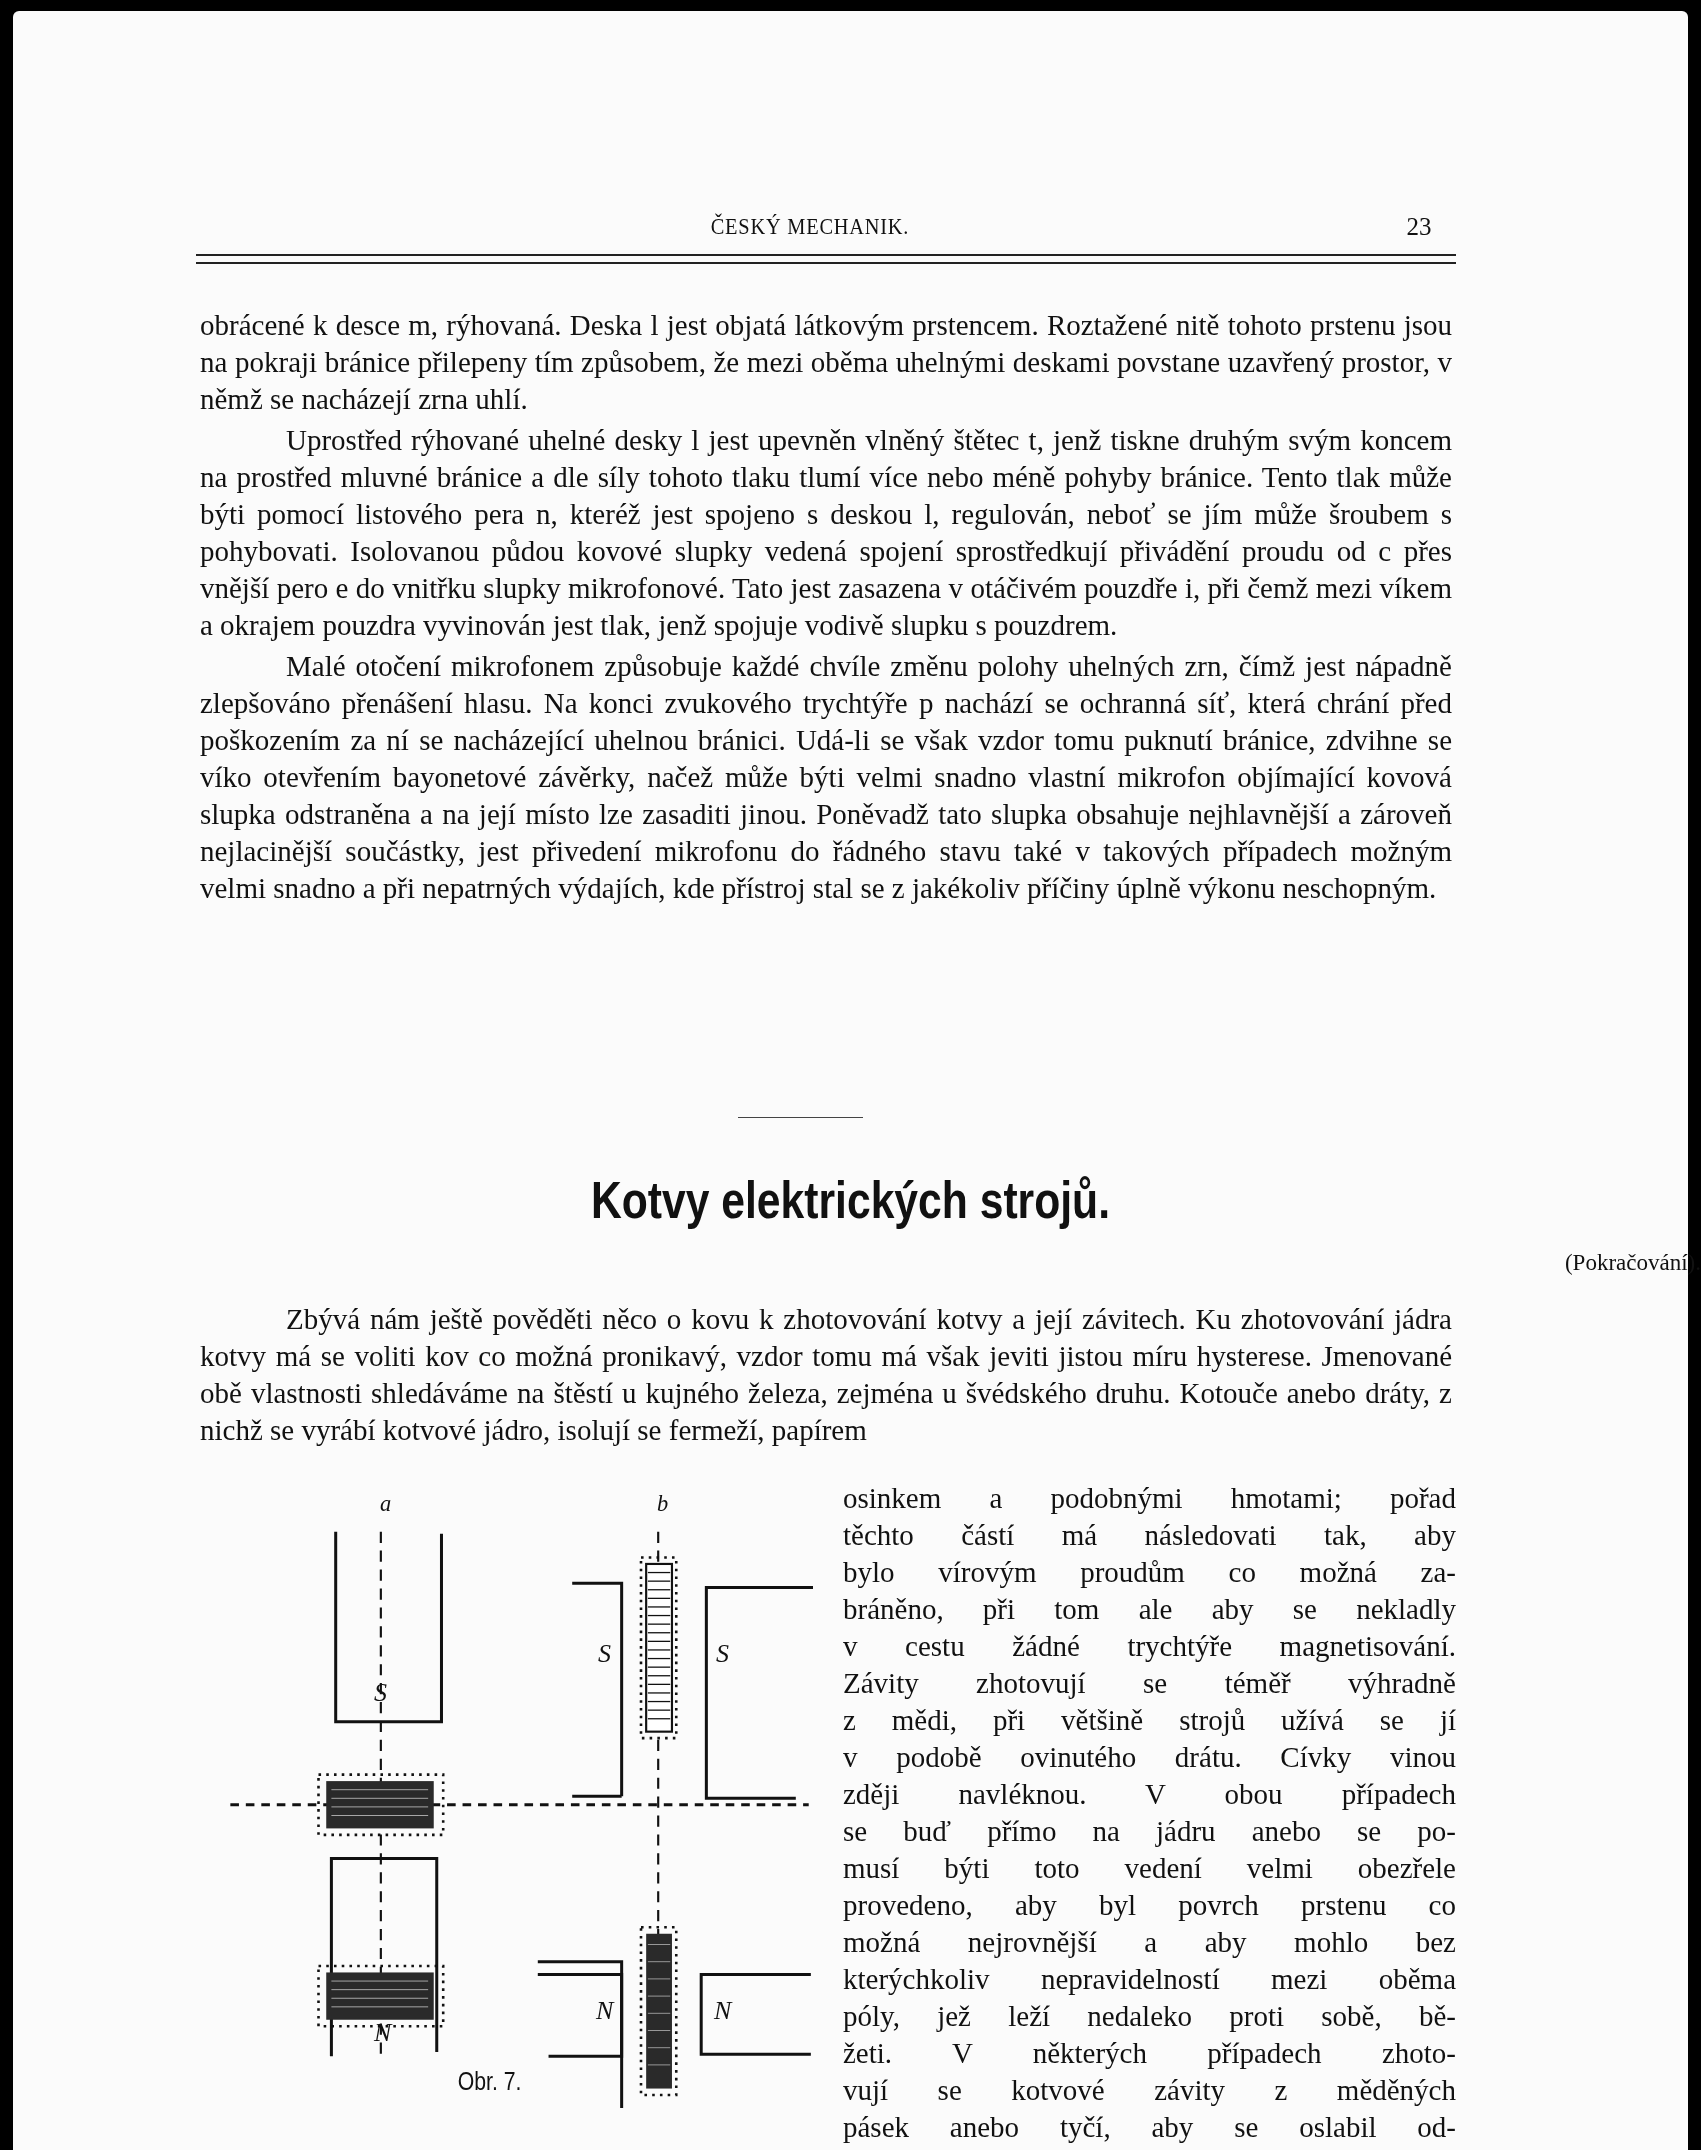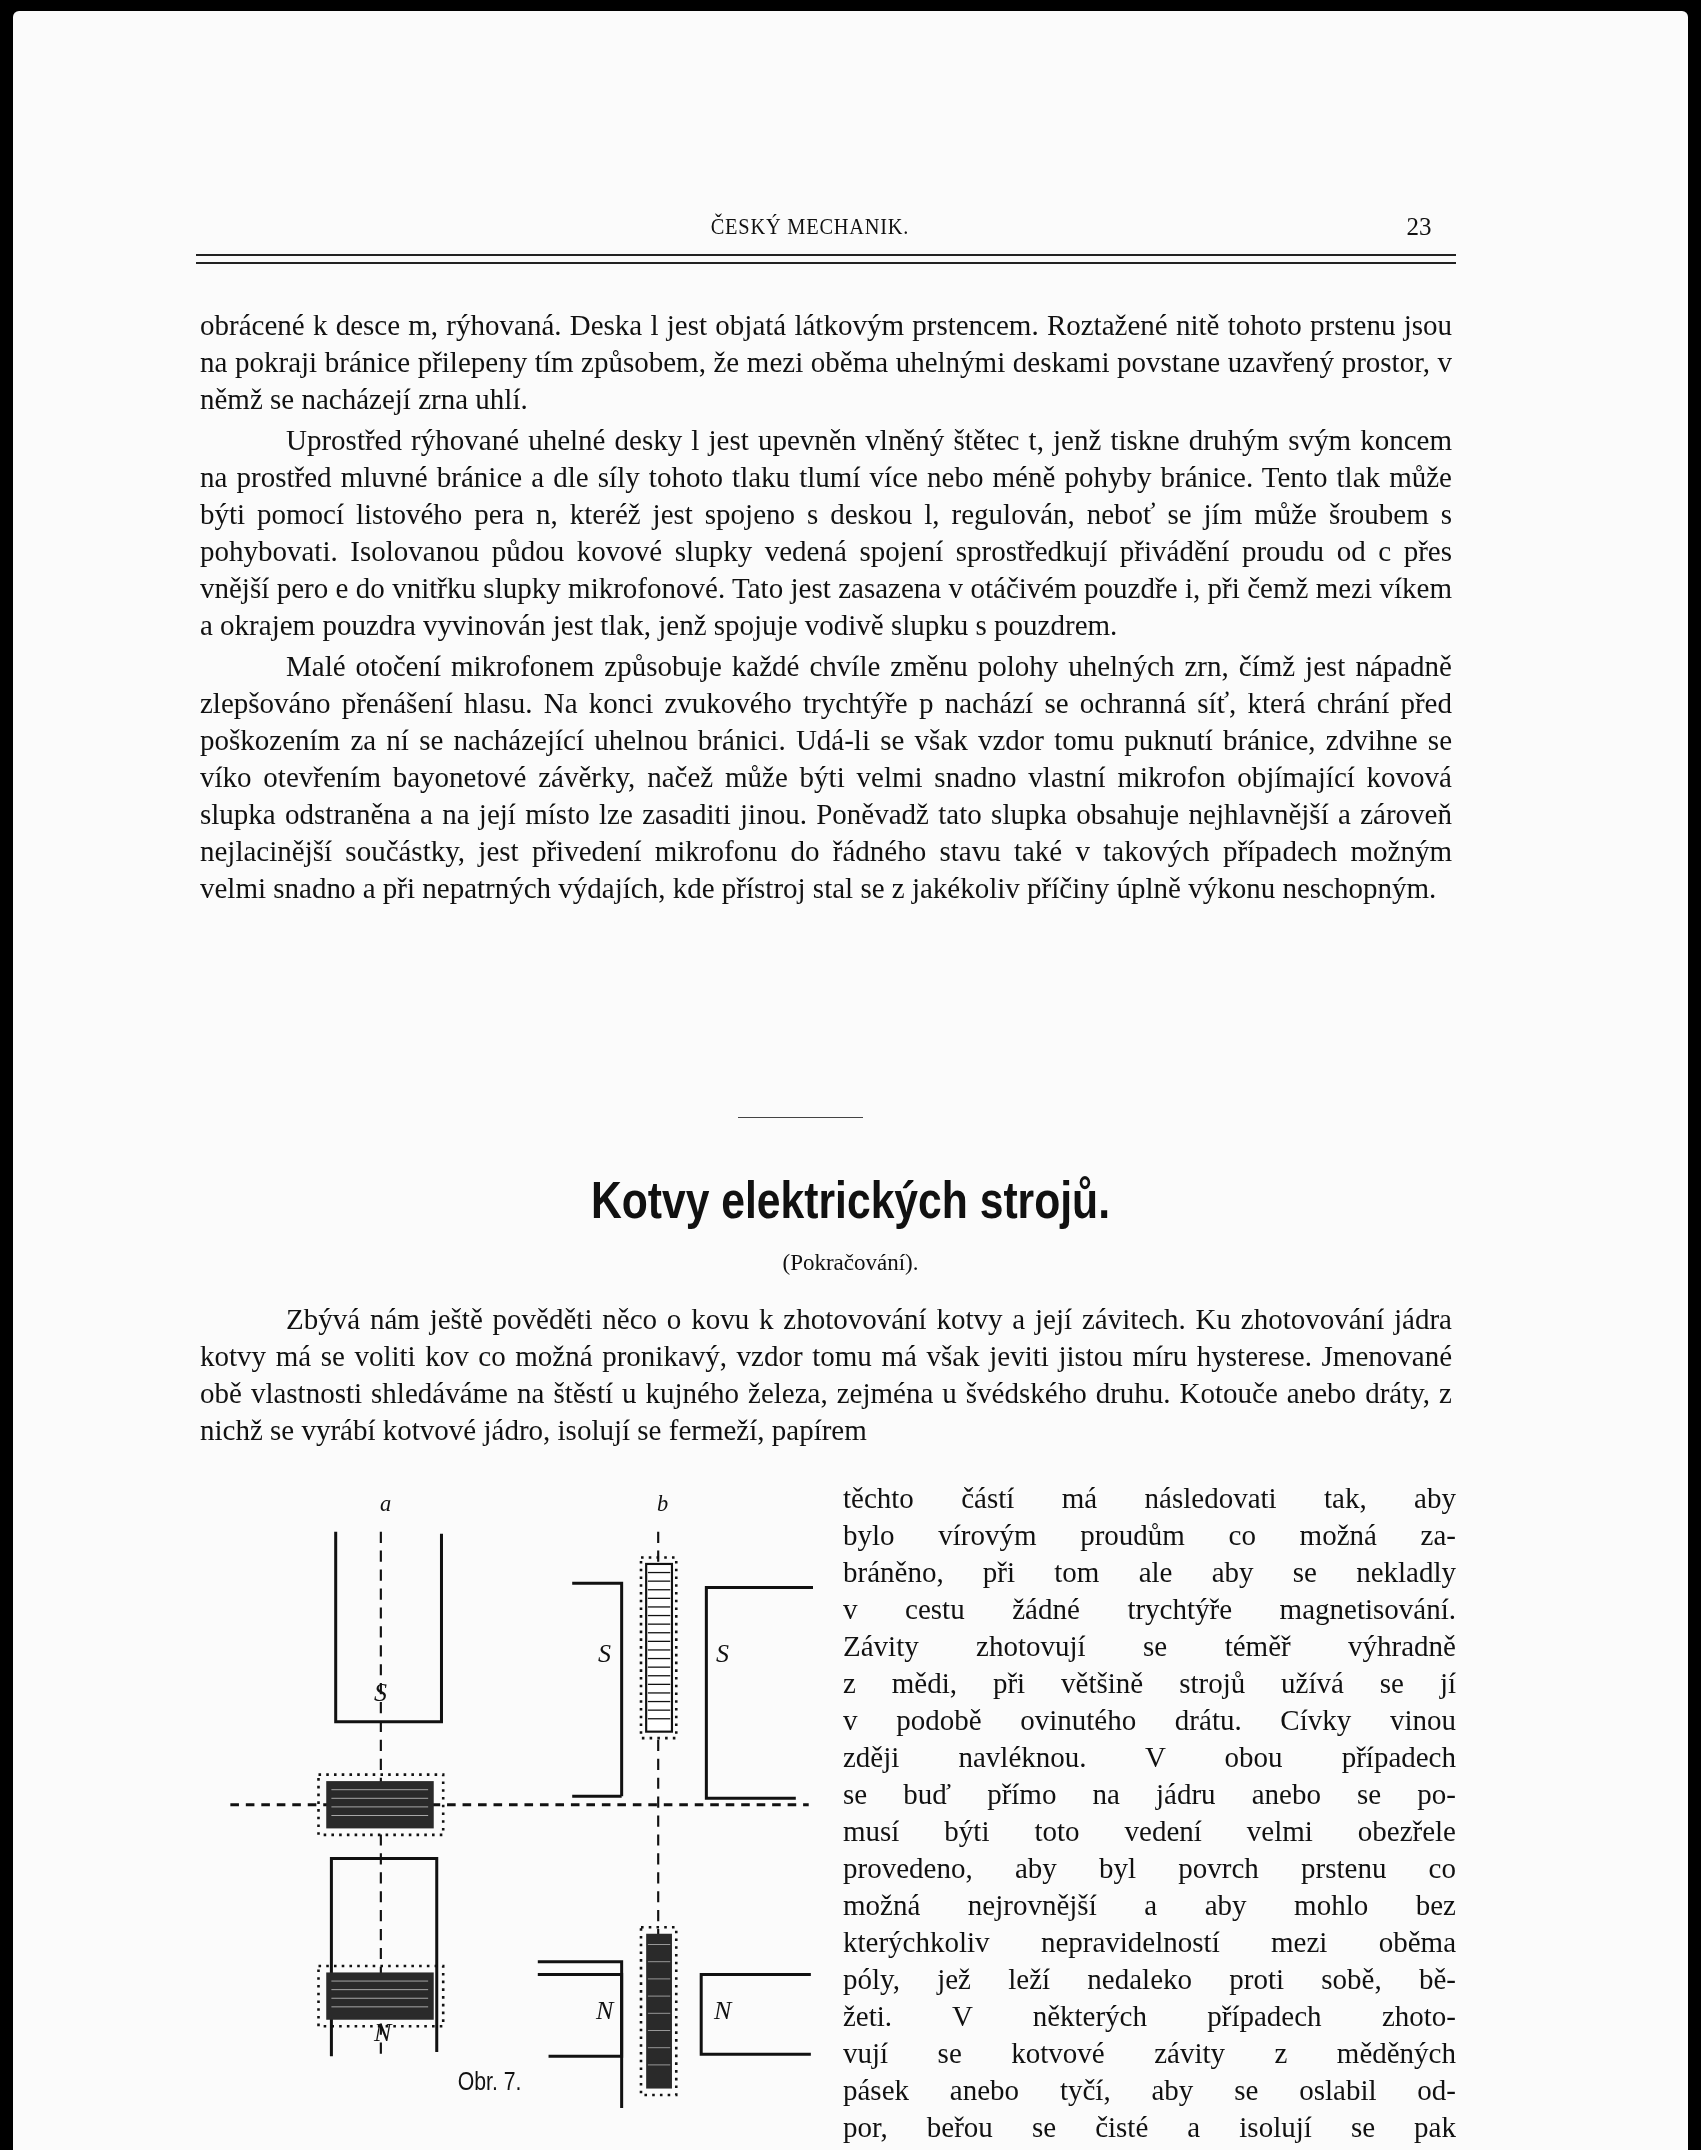--- a/index.html
+++ b/index.html
@@ -38,21 +38,21 @@
   .sep {
     position: absolute; left: 738px; top: 1117px; width: 125px; height: 0;
     border-top: 1.7px solid #444;
   }
   .article-title {
     position: absolute; left: 0; width: 1701px; top: 1170px; text-align: center;
     font-family: "Liberation Sans", "DejaVu Sans", sans-serif;
     font-weight: bold; font-size: 52px; transform: scaleX(0.82);
   }
   .subtitle {
-    position: absolute; left: 0; width: 1701px; top: 1250px; text-align: center;
+    position: absolute; left: 0; width: 1701px; top: 1250px; text-align: right;
     font-size: 23px;
   }
   .figure {
     position: absolute; left: 211px; top: 1480px; width: 602px; height: 628px;
   }
   .figure svg { position: absolute; left: 0; top: 0; }
   .fig-label {
     position: absolute; font-style: italic; font-size: 22.4px;
   }
   .fig-caption {
@@ -177,20 +177,21 @@
   <span class="fig-label" style="left:163px;top:198px;font-size:26px;">S</span>
   <span class="fig-label" style="left:163px;top:538px;font-size:26px;">N</span>
   <span class="fig-label" style="left:387px;top:159px;font-size:26px;">S</span>
   <span class="fig-label" style="left:505px;top:159px;font-size:26px;">S</span>
   <span class="fig-label" style="left:385px;top:516px;font-size:26px;">N</span>
   <span class="fig-label" style="left:503px;top:516px;font-size:26px;">N</span>
   <span class="fig-caption">Obr. 7.</span>
 </div>
 
 <div class="wrap-col">
+  <span class="wrap-line">osinkem a podobnými hmotami; pořad</span>
   <span class="wrap-line">těchto částí má následovati tak, aby</span>
   <span class="wrap-line">bylo vírovým proudům co možná za-</span>
   <span class="wrap-line">bráněno, při tom ale aby se nekladly</span>
   <span class="wrap-line">v cestu žádné trychtýře magnetisování.</span>
   <span class="wrap-line">Závity zhotovují se téměř výhradně</span>
   <span class="wrap-line">z mědi, při většině strojů užívá se jí</span>
   <span class="wrap-line">v podobě ovinutého drátu. Cívky vinou</span>
   <span class="wrap-line">zději navléknou. V obou případech</span>
   <span class="wrap-line">se buď přímo na jádru anebo se po-</span>
   <span class="wrap-line">musí býti toto vedení velmi obezřele</span>

